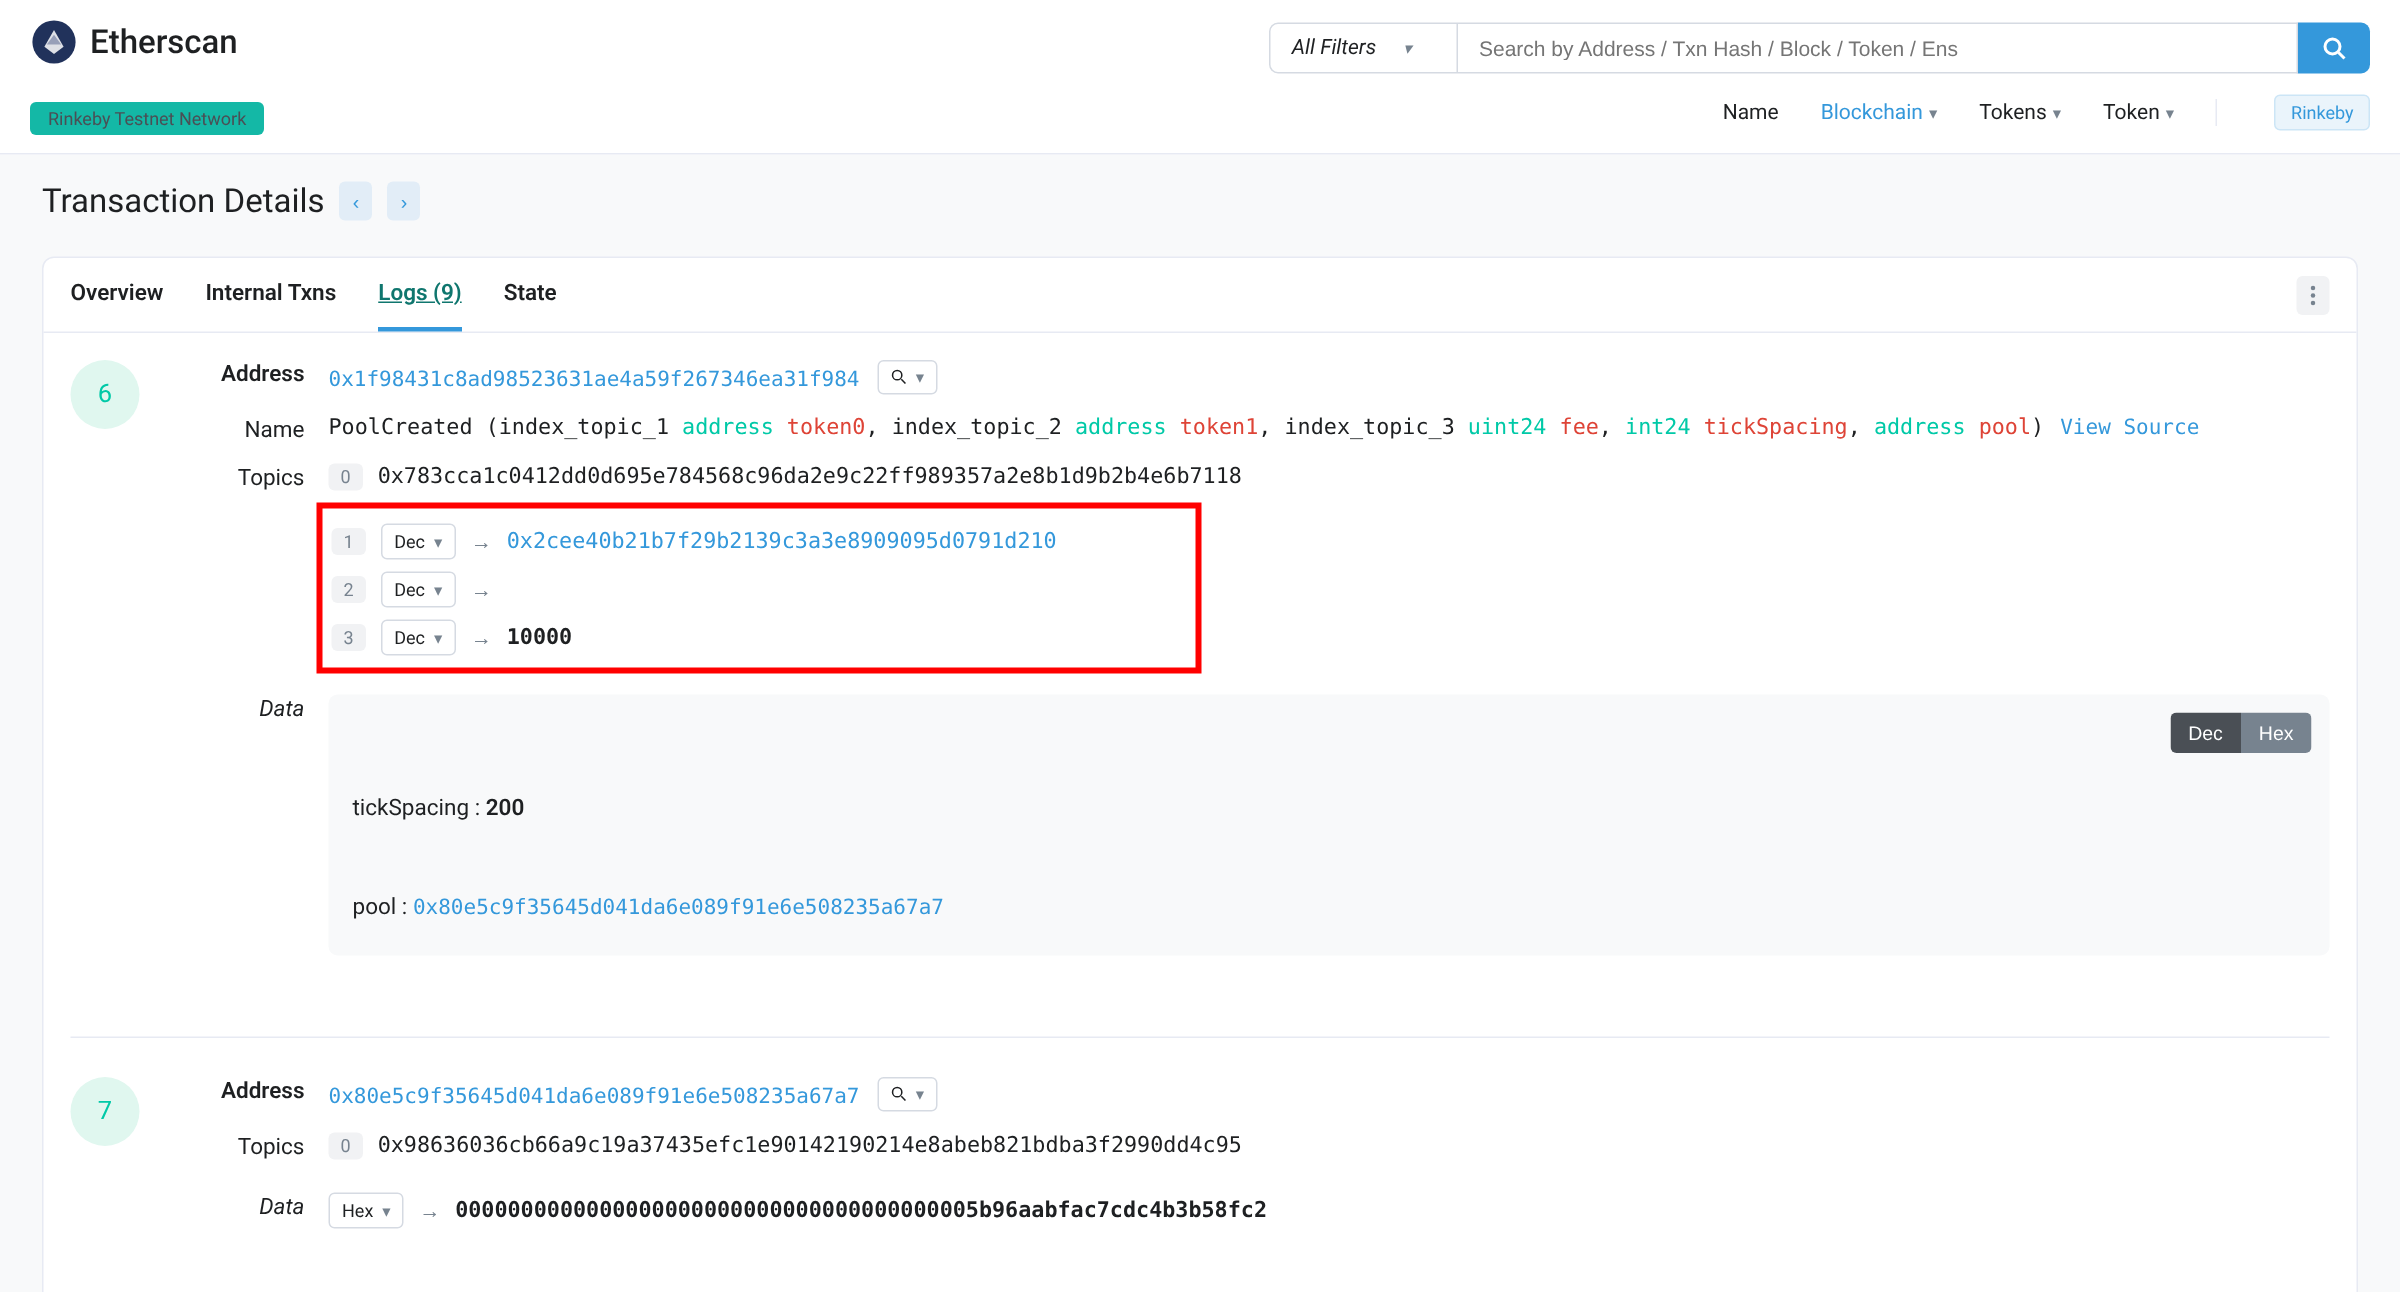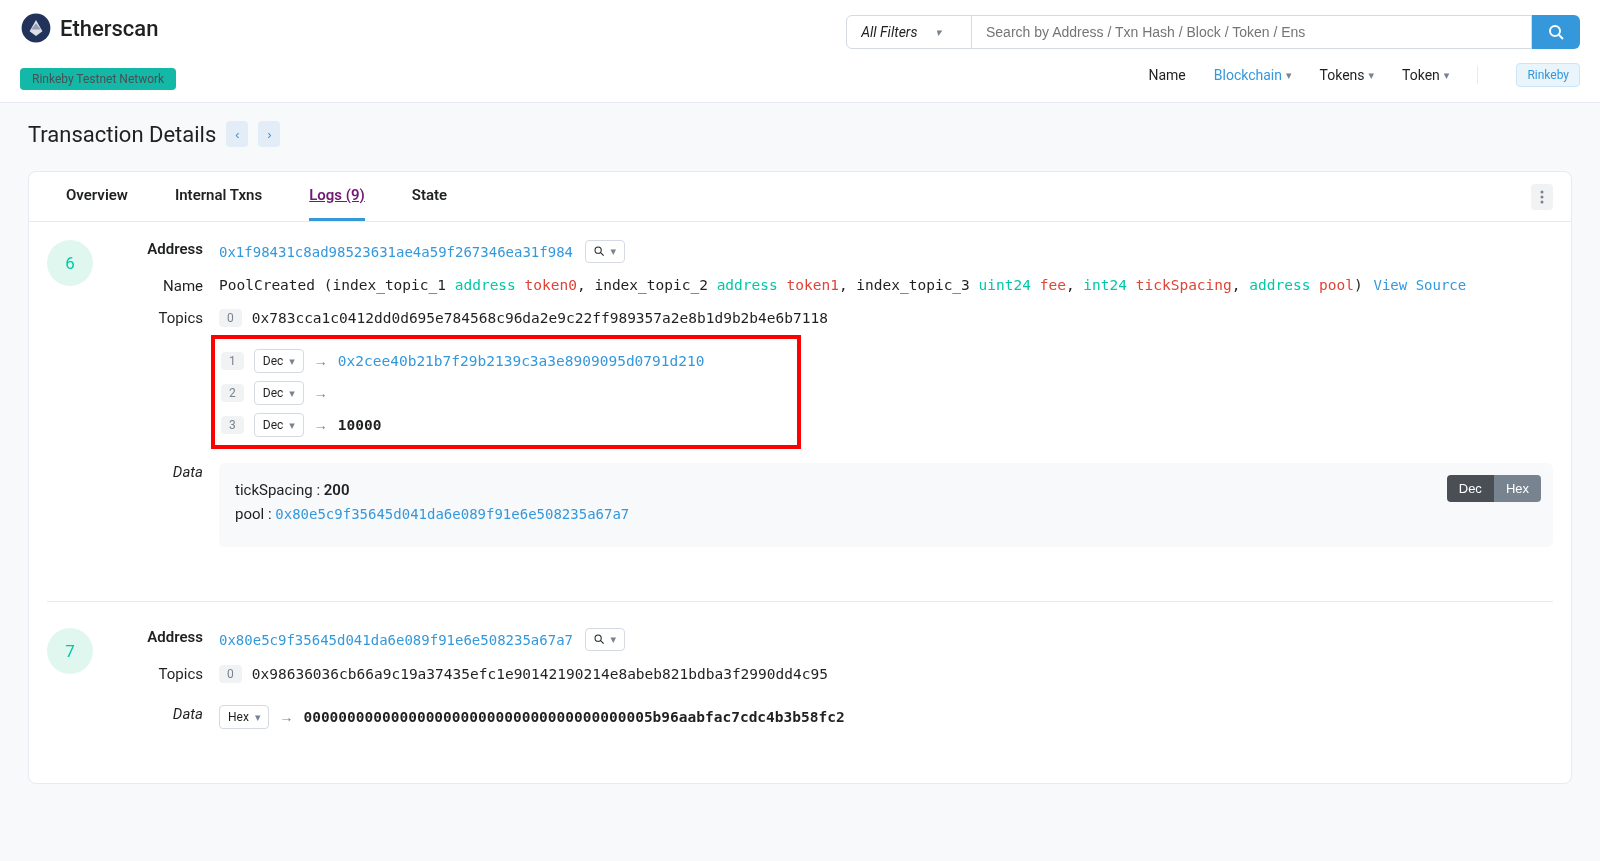--- a/index.html
+++ b/index.html
@@ -22,22 +22,22 @@
 .divider { width: 1px; height: 18px; background: #e7eaf3; }
 
 .page { padding: 18px 28px; }
 .page-title-row { display: flex; align-items: center; gap: 10px; margin-bottom: 24px; }
 .page-title { font-size: 22px; font-weight: 400; color: #1e2022; }
 .nav-arrow { background: #e2edf7; border: none; width: 22px; height: 26px; border-radius: 4px; display: flex; align-items: center; justify-content: center; cursor: pointer; color: #3498db; font-size: 13px; }
 
 .card { background: #fff; border: 1px solid #e7eaf3; border-radius: 8px; }
 .tabs-row { display: flex; align-items: center; justify-content: space-between; border-bottom: 1px solid #e7eaf3; padding: 0 18px; }
 .tabs { display: flex; gap: 28px; }
-.tab { padding: 14px 0; font-size: 15px; font-weight: 600; color: #1e2022; cursor: pointer; border-bottom: 3px solid transparent; margin-left: 19px; }
-.tab.active { color: #701a75; border-bottom-color: #3498db; text-decoration: underline; }
+.tab { padding: 14px 0; font-size: 15px; font-weight: 600; color: #1e2022; cursor: pointer; border-bottom: 3px solid transparent; }
+.tab.active { color: #0f766e; border-bottom-color: #3498db; text-decoration: underline; }
 .more-btn { background: #f1f2f4; border: none; width: 22px; height: 26px; border-radius: 4px; cursor: pointer; color: #77838f; display:flex; align-items:center; justify-content:center; }
 
 .body-pad { padding: 18px; }
 .section-label { font-size: 15px; color: #1e2022; margin-bottom: 22px; }
 
 .log-block { display: flex; gap: 36px; padding-bottom: 28px; }
 .log-bubble { width: 46px; height: 46px; border-radius: 50%; background: #e0f7ef; color: #00c9a7; display: flex; align-items: center; justify-content: center; font-size: 17px; font-weight: 400; flex-shrink: 0; }
 .log-content { flex: 1; }
 .log-row { display: flex; margin-bottom: 14px; }
 .log-label { width: 74px; text-align: right; margin-right: 16px; font-size: 15px; color: #1e2022; flex-shrink:0; }
@@ -48,21 +48,21 @@
 .mono { font-family: "SFMono-Regular", Menlo, Monaco, Consolas, monospace; font-size: 14.5px; word-break: break-all; }
 .sig { color: #1e2022; }
 .kw-type { color: #00c9a7; }
 .kw-name { color: #de4437; }
 .topic-row { display: flex; align-items: center; gap: 10px; margin-bottom: 8px; }
 .topic-idx { background: #f1f2f4; color: #77838f; padding: 2px 8px; border-radius: 4px; font-size: 12px; min-width: 20px; text-align: center; }
 .dec-select { border: 1px solid #d5dae2; background: #fff; padding: 4px 8px; border-radius: 4px; font-size: 12px; display: flex; align-items: center; gap: 6px; cursor: pointer; }
 .arrow { color: #77838f; }
 .highlight-box { border: 4px solid #ff0000; padding: 10px 6px 8px 6px; margin-top: 6px; margin-left: -8px; width: 590px; }
 .data-box { background: #f8f9fa; padding: 18px 16px; border-radius: 6px; position: relative; }
-.data-field { margin-bottom: 6px; font-size: 15px; }
+.data-field { margin-bottom: 6px; font-size: 15px; margin-top: 48px; }
 .data-key { color: #1e2022; }
 .data-val { color: #1e2022; font-weight: 600; }
 .dechex-toggle { position: absolute; top: 12px; right: 12px; display: flex; border-radius: 4px; overflow: hidden; }
 .dechex-btn { border: none; padding: 6px 12px; font-size: 13px; cursor: pointer; }
 .dechex-btn.active { background: #4a4f55; color: #fff; }
 .dechex-btn.inactive { background: #77838f; color: #fff; }
 .hr { border: none; border-top: 1px solid #e7eaf3; margin: 12px 0 26px 0; }
 .hex-select { border: 1px solid #d5dae2; background: #fff; padding: 4px 8px; border-radius: 4px; font-size: 12px; display: flex; align-items: center; gap: 6px; cursor: pointer; }
 </style>
 </head>

